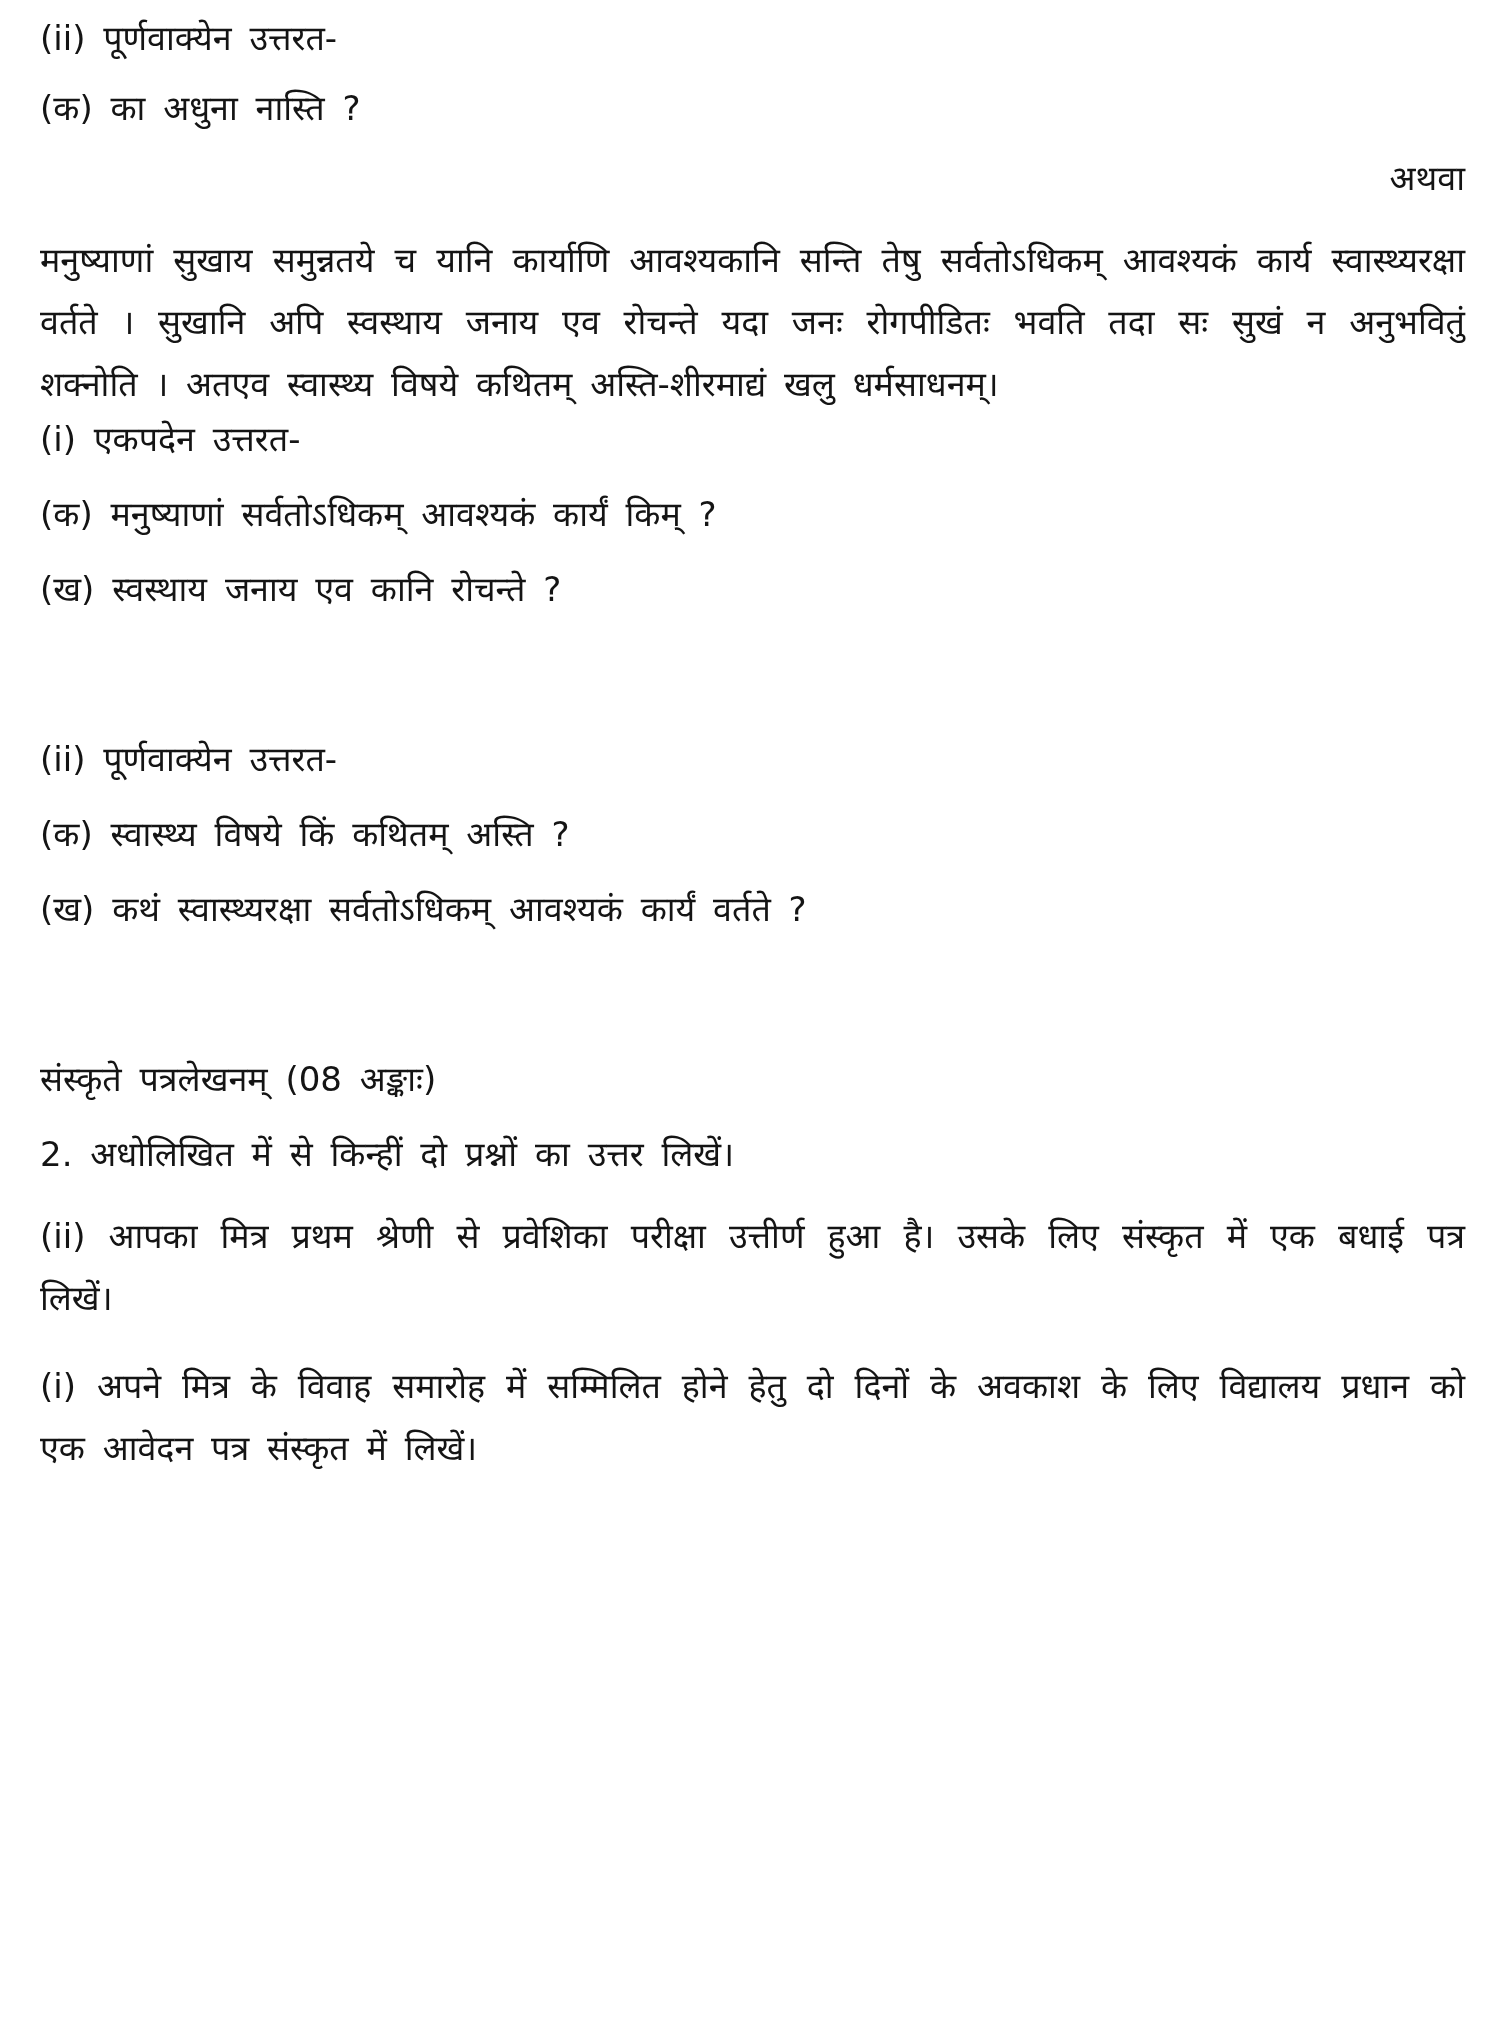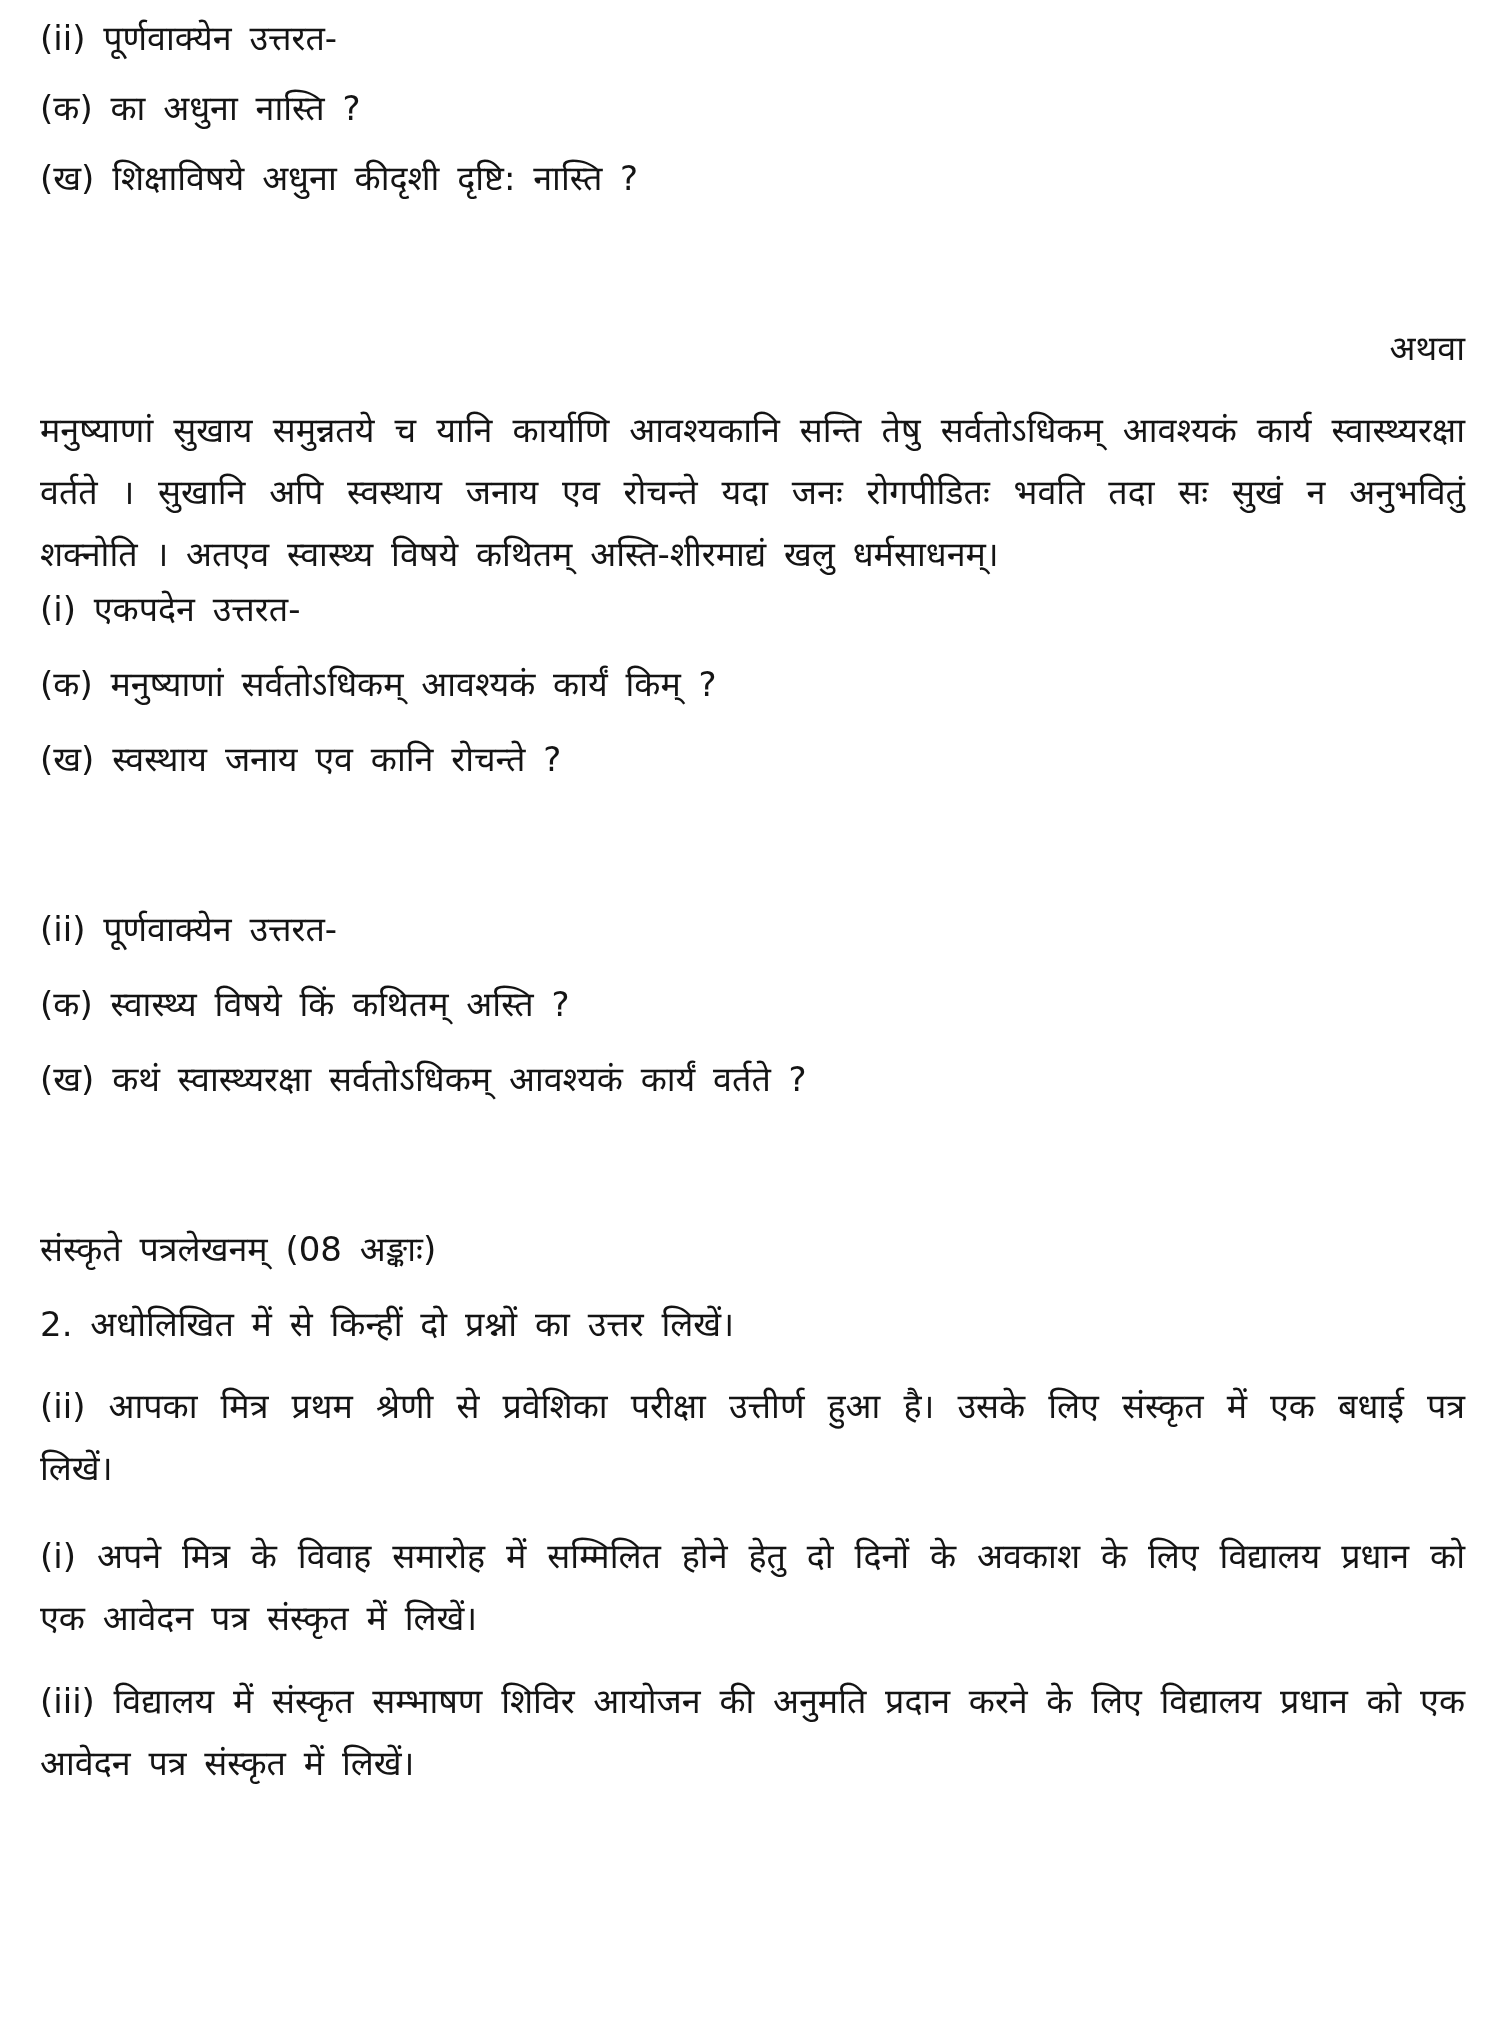--- a/index.html
+++ b/index.html
@@ -54,21 +54,20 @@
   }
 </style>
 </head>
 <body>
 
 <div class="page">
 
   <section>
     <p class="q-line">(ii) पूर्णवाक्येन उत्तरत-</p>
     <p class="q-line">(क) का अधुना नास्ति ?</p>
-    <p class="q-line mb-lg">(ख) शिक्षाविषये अधुना कीदृशी दृष्टि: नास्ति ?</p>
   </section>
 
   <div class="or-divider">अथवा</div>
 
   <section>
     <p class="passage mb-md">मनुष्याणां सुखाय समुन्नतये च यानि कार्याणि आवश्यकानि सन्ति तेषु सर्वतोऽधिकम् आवश्यकं कार्य स्वास्थ्यरक्षा वर्तते । सुखानि अपि स्वस्थाय जनाय एव रोचन्ते यदा जनः रोगपीडितः भवति तदा सः सुखं न अनुभवितुं शक्नोति । अतएव स्वास्थ्य विषये कथितम् अस्ति-शीरमाद्यं खलु धर्मसाधनम्।</p>
 
     <p class="q-line mb-q">(i) एकपदेन उत्तरत-</p>
     <p class="q-line mb-q">(क) मनुष्याणां सर्वतोऽधिकम् आवश्यकं कार्यं किम् ?</p>
     <p class="q-line mb-lg">(ख) स्वस्थाय जनाय एव कानि रोचन्ते ?</p>
@@ -77,16 +76,15 @@
     <p class="q-line mb-q">(क) स्वास्थ्य विषये किं कथितम् अस्ति ?</p>
     <p class="q-line mb-lg">(ख) कथं स्वास्थ्यरक्षा सर्वतोऽधिकम् आवश्यकं कार्यं वर्तते ?</p>
   </section>
 
   <section>
     <p class="section-title">संस्कृते पत्रलेखनम् (08 अङ्काः)</p>
     <p class="q-line mb-q">2. अधोलिखित में से किन्हीं दो प्रश्नों का उत्तर लिखें।</p>
 
     <p class="letter-option mb-opt2">(ii) आपका मित्र प्रथम श्रेणी से प्रवेशिका परीक्षा उत्तीर्ण हुआ है। उसके लिए संस्कृत में एक बधाई पत्र लिखें।</p>
     <p class="letter-option mb-opt1">(i) अपने मित्र के विवाह समारोह में सम्मिलित होने हेतु दो दिनों के अवकाश के लिए विद्यालय प्रधान को एक आवेदन पत्र संस्कृत में लिखें।</p>
-    <p class="letter-option mb-opt3">(iii) विद्यालय में संस्कृत सम्भाषण शिविर आयोजन की अनुमति प्रदान करने के लिए विद्यालय प्रधान को एक आवेदन पत्र संस्कृत में लिखें।</p>
   </section>
 
 </div>
 
 </body></html>

